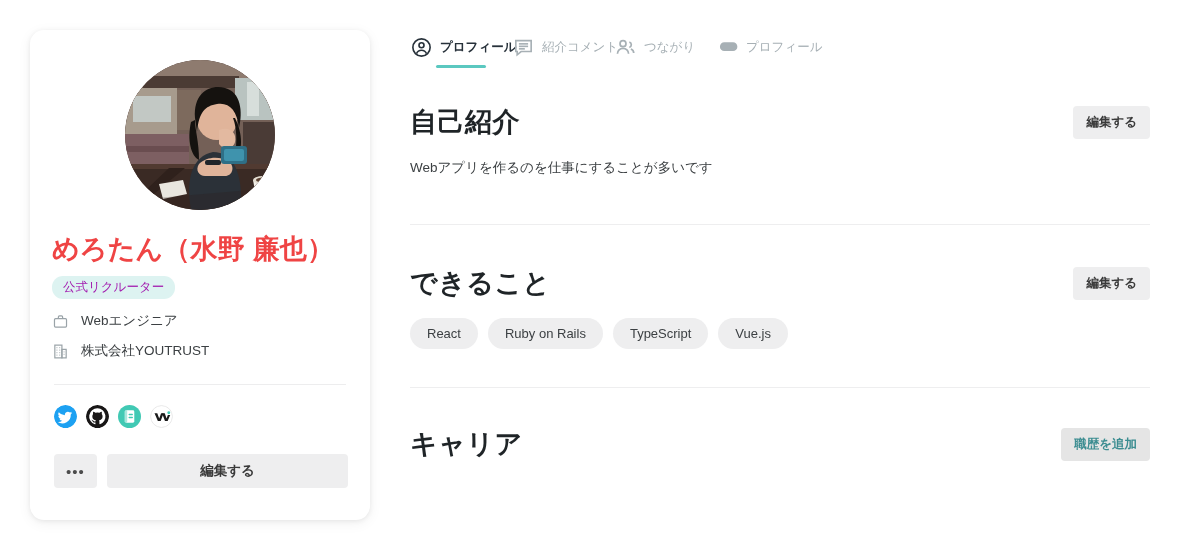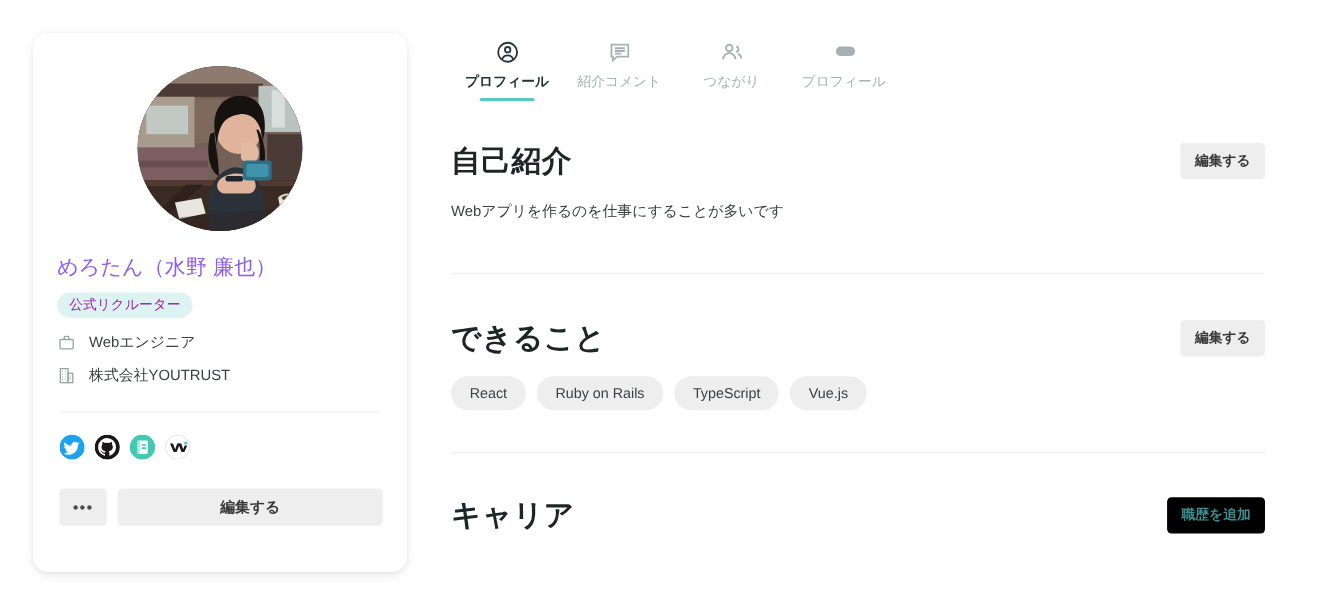--- a/index.html
+++ b/index.html
@@ -48,24 +48,24 @@
     width: 150px;
     height: 150px;
     border-radius: 50%;
     overflow: hidden;
     position: relative;
     background: #5a4a44;
   }
   .avatar svg { display: block; width: 150px; height: 150px; }
 
   .profile-name {
-    font-size: 19px;
-    font-weight: normal;
+    font-size: 27px;
+    font-weight: bold;
     letter-spacing: 0.2px;
-    color: #8b5cf6;
+    color: #ef4444;
     line-height: 1.3;
     margin-bottom: 9px;
   }
 
   .badge-row { margin-bottom: 13px; }
 
   .badge {
     display: inline-block;
     background: #ddf3f1;
     color: #a21caf;
@@ -159,21 +159,21 @@
 
   .tabs {
     display: flex;
     align-items: flex-end;
     gap: 0;
     margin-bottom: 38px;
   }
   .tab {
     width: 102px;
     display: flex;
-    flex-direction: column;
+    flex-direction: row;
     align-items: center;
     gap: 7px;
     cursor: pointer;
     position: relative;
     padding-bottom: 9px;
   }
   .tab-icon { height: 23px; display: flex; align-items: center; justify-content: center; color: #a7b0b5; }
   .tab-icon svg { display: block; }
   .tab-label {
     font-size: 12.5px;
@@ -215,21 +215,21 @@
     border-radius: 4px;
     font-family: inherit;
     font-size: 12.5px;
     font-weight: bold;
     color: #3a3a3a;
     padding: 8px 13px;
     cursor: pointer;
     white-space: nowrap;
   }
   .section-btn.primary {
-    background: #000000;
+    background: #e5e5e5;
     color: #3c8d91;
   }
 
   .section-body-text {
     font-size: 13.5px;
     color: #3c4043;
     line-height: 1.7;
   }
 
   .hr {

